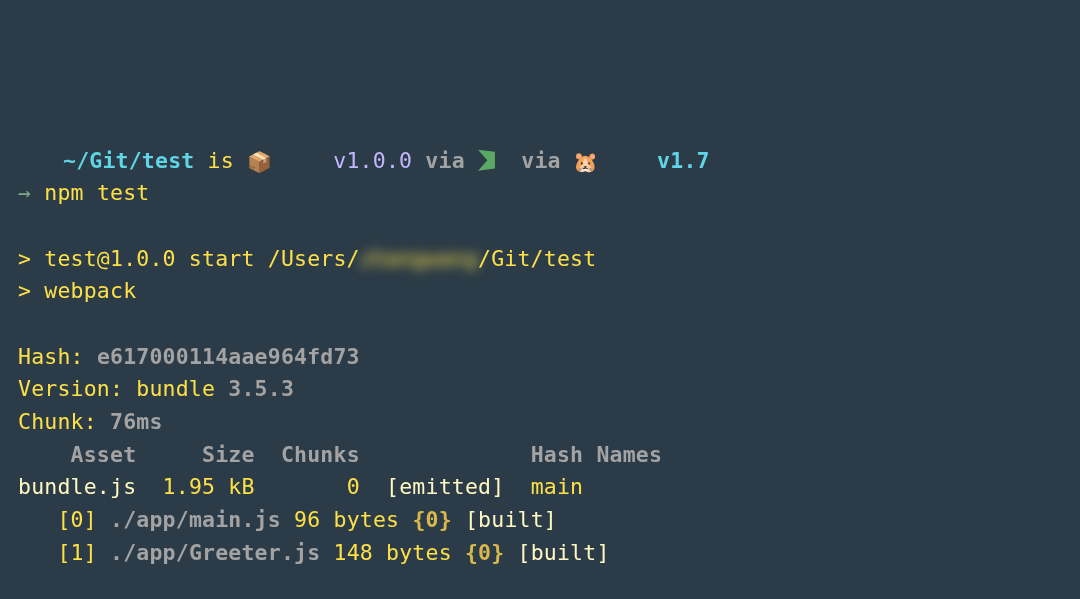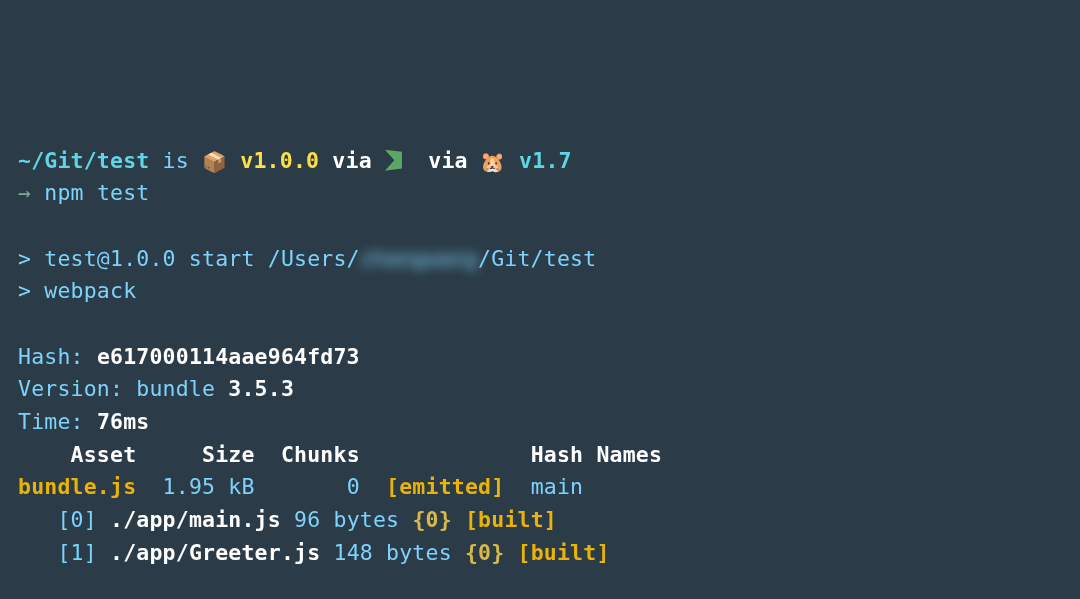--- a/index.html
+++ b/index.html
@@ -9,26 +9,26 @@
       font-size: 21.5px;
       line-height: 1.52;
       color: #d5dde3;
       padding: 14px 18px;
       white-space: pre;
       width: 1080px;
       height: 599px;
       overflow: hidden;
       letter-spacing: 0.2px;
     }
-    .cyan-bold { color: #5fd5e5; font-weight: bold; }
-    .red-bold { color: #fde047; font-weight: bold; }
-    .green-bold { color: #eab308; font-weight: bold; }
+    .cyan-bold { color: #5fd5e5; font-weight: bold; margin-left: 45px; }
+    .red-bold { color: #c4b5fd; font-weight: normal; margin-left: 48px; }
+    .green-bold { color: #fef9c3; font-weight: normal; }
     .yellow-bold { color: #d9b84b; font-weight: bold; }
-    .white { color: #7dd3fc; }
-    .white-bold { color: #ffffff; font-weight: bold; margin-top: 40px; }
+    .white { color: #fde047; }
+    .white-bold { color: #a3a3a3; font-weight: bold; margin-top: 40px; }
     .prompt-arrow { color: #7fa88a; }
     .emoji { font-size: 20px; vertical-align: -1px; font-weight: normal;}
     .nodeglyph {
       display:inline-block; width:17px; height:21px;
       background:#5aa864;
       clip-path: polygon(0 0, 100% 10%, 100% 90%, 0 100%, 55% 50%);
       transform: translateY(3px);
     }
     .blur {
       filter: blur(6px);
@@ -41,20 +41,20 @@
 
 
 <div><span><span class="cyan-bold">~/Git/test</span> <span class="white">is</span> <span class="emoji">📦</span> <span class="red-bold">v1.0.0</span> <span class="white-bold">via</span> <span class="nodeglyph"></span>  <span class="white-bold">via</span> <span class="emoji">🐹</span> <span class="cyan-bold">v1.7</span></span>
 <span><span class="prompt-arrow">→</span> <span class="white">npm test</span></span>
 
 <span><span class="white">&gt; test@1.0.0 start /Users/</span><span class="white blur">zhangwang</span><span class="white">/Git/test</span></span>
 <span class="white">&gt; webpack</span>
 
 <span><span class="white">Hash: </span><span class="white-bold">e617000114aae964fd73</span></span>
 <span><span class="white">Version: bundle </span><span class="white-bold">3.5.3</span></span>
-<span><span class="white">Time: </span><span class="white-bold">76ms</span></span>
+<span><span class="white">Chunk: </span><span class="white-bold">76ms</span></span>
 <span>    <span class="white-bold">Asset</span>     <span class="white-bold">Size</span>  <span class="white-bold">Chunks</span>             <span class="white-bold">Hash Names</span></span>
 <span><span class="green-bold">bundle.js</span>  <span class="white">1.95 kB</span>       <span class="white">0</span>  <span class="green-bold">[emitted]</span>  <span class="white">main</span></span>
 <span>   <span class="white">[0]</span> <span class="white-bold">./app/main.js</span> <span class="white">96 bytes</span> <span class="yellow-bold">{0}</span> <span class="green-bold">[built]</span></span>
 <span>   <span class="white">[1]</span> <span class="white-bold">./app/Greeter.js</span> <span class="white">148 bytes</span> <span class="yellow-bold">{0}</span> <span class="green-bold">[built]</span></span></div>
 
 
 
 
 </body></html>

